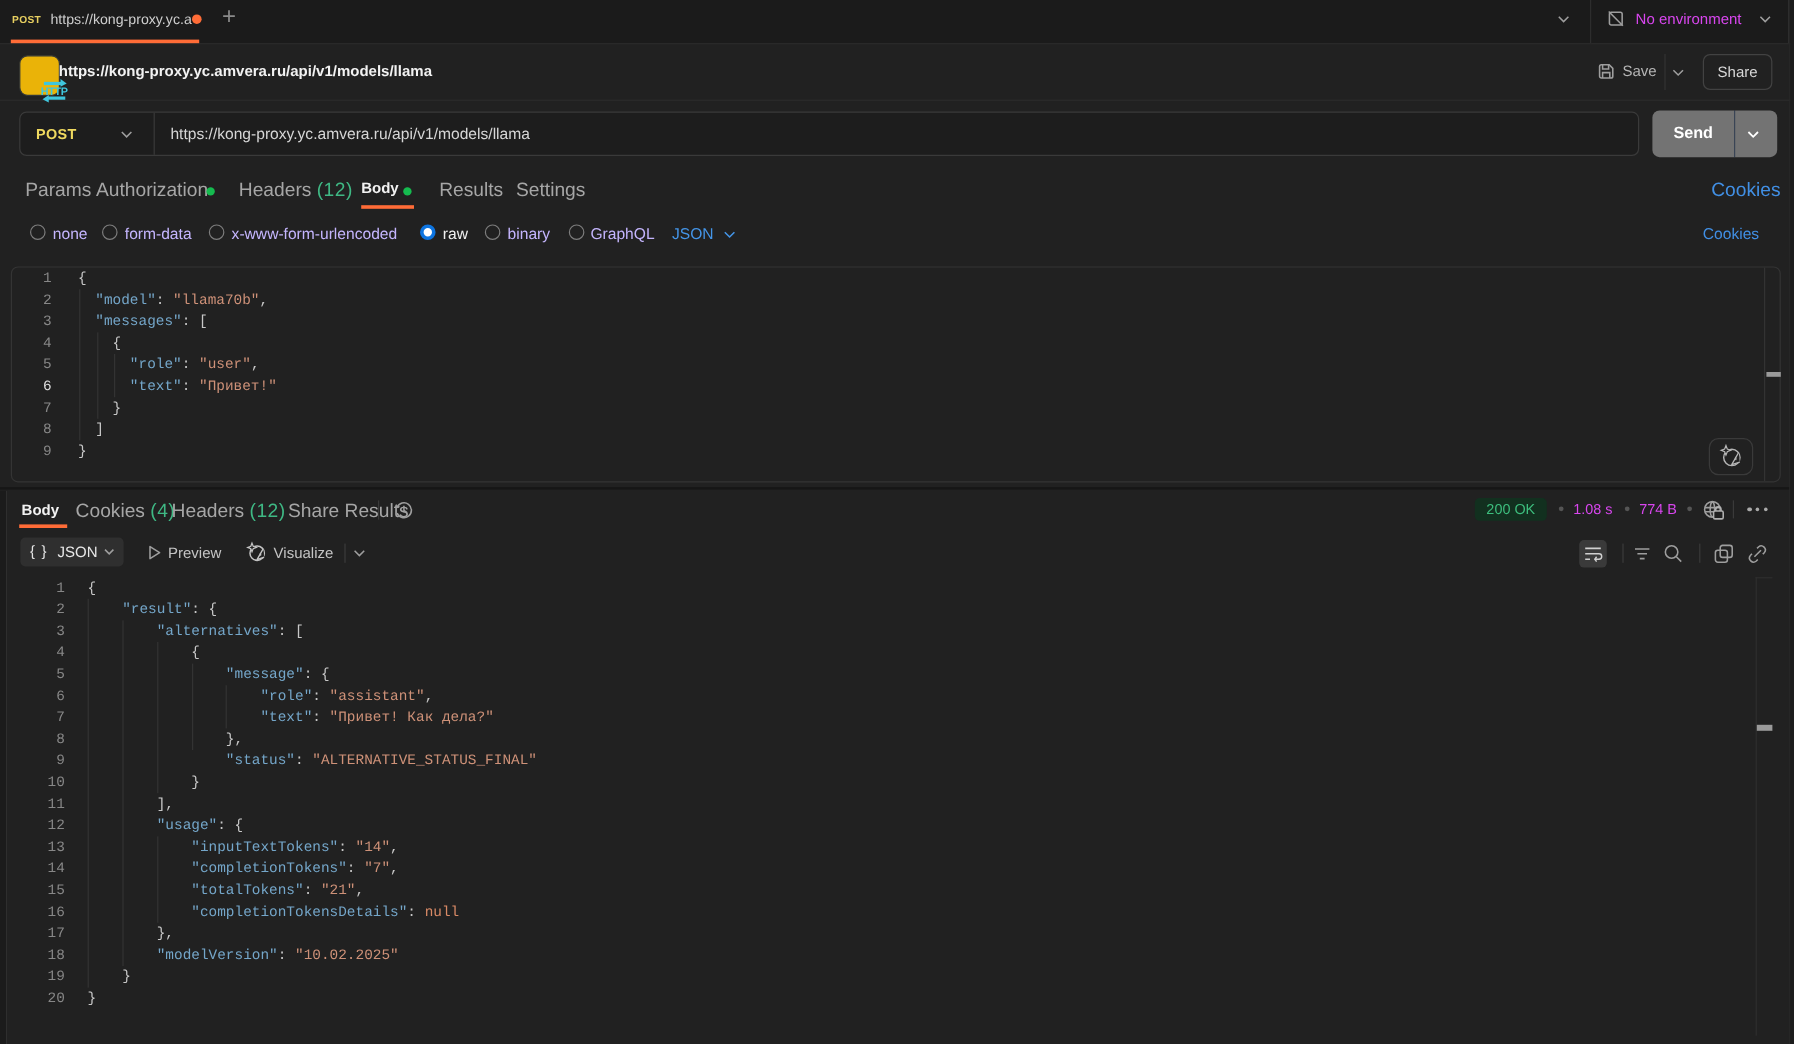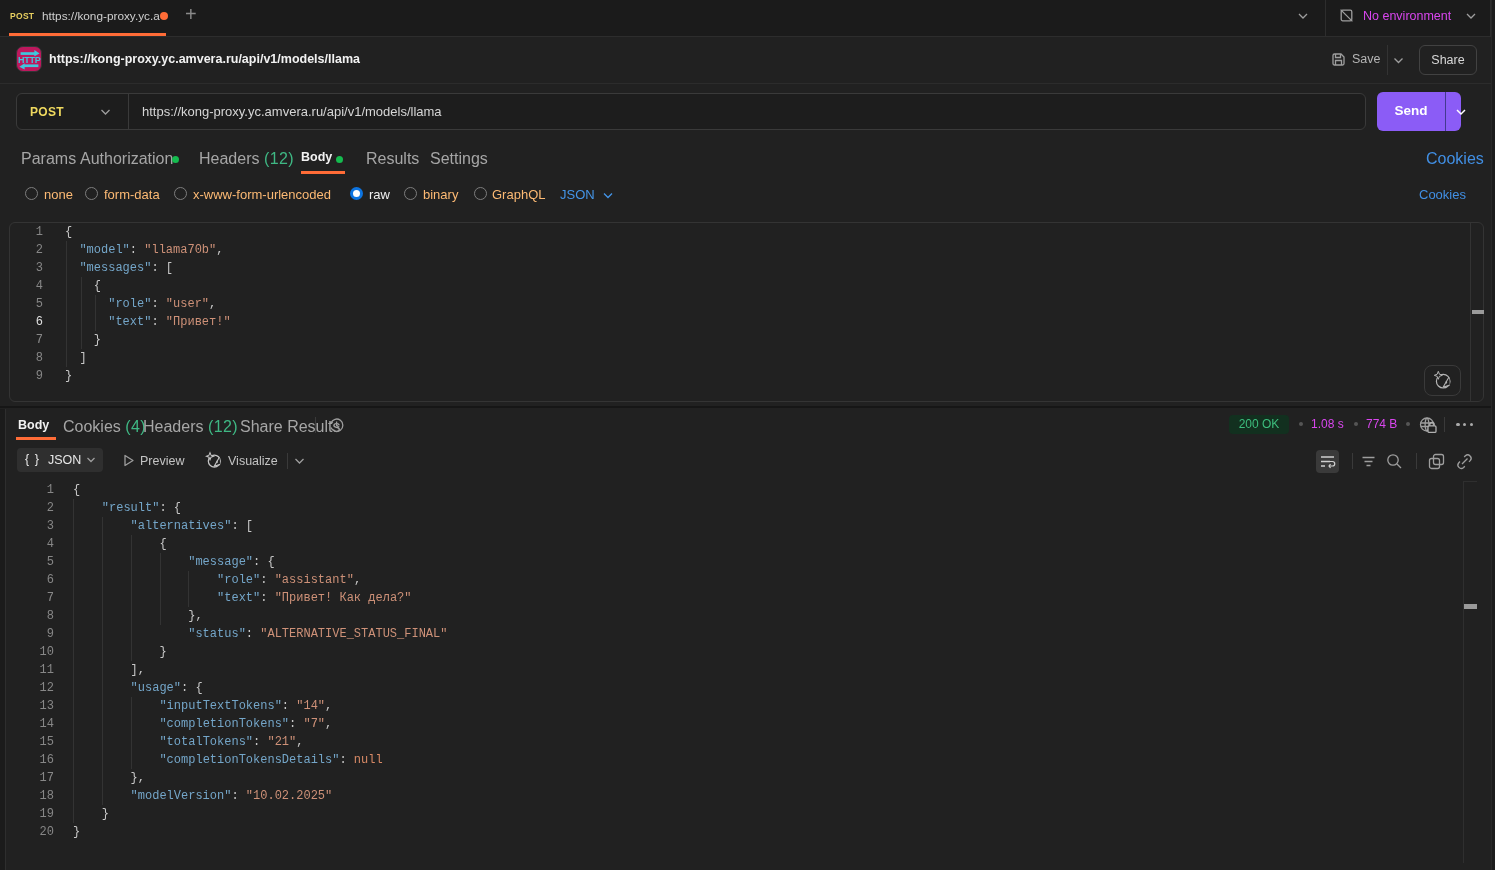--- a/index.html
+++ b/index.html
@@ -9,42 +9,42 @@
 svg{display:block}
 
 #tabstrip{position:absolute;left:0;top:0;width:1495px;height:37px;background:#1b1b1b;border-bottom:1px solid #2d2d2d}
 #tabstrip .meth{position:absolute;left:10px;top:10.5px;font-size:8.5px;font-weight:bold;color:#e7cf60;letter-spacing:.3px}
 #tabstrip .turl{position:absolute;left:42px;top:8.5px;font-size:11.8px;color:#cfcfcf;width:118px;overflow:hidden;white-space:nowrap}
 #tabstrip .dot{position:absolute;left:160px;top:11.5px;width:8px;height:8px;border-radius:50%;background:#ff6c37}
 #tabstrip .plus{position:absolute;left:185px;top:3px;font-size:20px;color:#8a8a8a;font-weight:400}
 #tabstrip .uline{position:absolute;left:9px;top:33px;width:157px;height:3px;background:#ff6c37}
 
 #titlerow{position:absolute;left:0;top:37px;width:1495px;height:47px;border-bottom:1px solid #2c2c2c}
-.httpicon{position:absolute;left:16px;top:9px;width:26px;height:26px;background:#be185d;border:1px solid #323637;border-radius:7px;padding:0px}
+.httpicon{position:absolute;left:16px;top:9px;width:26px;height:26px;background:#eab308;border:1px solid #323637;border-radius:7px;padding:16px}
 #reqtitle{position:absolute;left:49px;top:15px;font-size:12.5px;font-weight:bold;color:#f2f2f2;letter-spacing:0px}
 .savetxt{position:absolute;left:1352px;top:15px;font-size:12.5px;color:#b5b5b5}
 .sharebtn{position:absolute;left:1419px;top:8px;width:58px;height:30px;border:1px solid #424242;border-radius:6px;color:#d8d8d8;font-size:12.5px;text-align:center;line-height:28px}
 
 #urlbox{position:absolute;left:16px;top:93px;width:1350px;height:37px;border:1px solid #3a3a3a;border-radius:6px;background:#1d1d1d}
 #urlbox .m{position:absolute;left:13px;top:11px;font-size:12px;font-weight:bold;color:#efd95f;letter-spacing:.3px}
 #urlbox .div{position:absolute;left:111px;top:0;width:1px;height:35px;background:#3a3a3a}
 #urlbox .u{position:absolute;left:125px;top:10px;font-size:13px;color:#d6d6d6}
-#sendbtn{position:absolute;left:1377px;top:92px;width:84px;height:39px;border-radius:6px;background:#8b5cf6}
+#sendbtn{position:absolute;left:1377px;top:92px;width:104px;height:39px;border-radius:6px;background:#737373}
 #sendbtn .t{position:absolute;left:0;top:11px;width:68px;text-align:center;font-size:13.5px;font-weight:bold;color:#fff}
 #sendbtn .d{position:absolute;left:68px;top:0;width:1px;height:39px;background:rgba(10,30,60,.55)}
 
 .rtab{position:absolute;top:150px;font-size:16px;color:#a6a6a6}
 .greenD{position:absolute;width:7px;height:7px;border-radius:50%;background:#15bb4f}
 .gtx{color:#3fb884;letter-spacing:.4px}
 #bodyuline{position:absolute;left:301px;top:171px;width:44px;height:3px;background:#ff6c37}
 .blue{color:#3d8fe0}
 
 .radio{position:absolute;top:187px;width:13px;height:13px;border-radius:50%;border:1px solid #7d7d7d}
 .radio.sel{border:3.5px solid #0d74e0;background:#fff}
-.rlab{position:absolute;top:187px;font-size:13px;color:#fdba74}
+.rlab{position:absolute;top:187px;font-size:13px;color:#c4b5fd}
 
 .ed{position:absolute;font-family:"Liberation Mono",monospace;font-size:12px;line-height:18px;white-space:pre;color:#c8c8c8}
 .ed .ln{display:inline-block;text-align:right;color:#878787;vertical-align:top}
 .k{color:#74a6c9}.s{color:#ce9178}.nl{color:#d98a66}.p{color:#c8c8c8}
 #reqed{position:absolute;left:9px;top:222px;width:1475px;height:180px;border:1px solid #343434;border-radius:6px}
 #reqcode .ln{width:34px;margin-right:22px}
 #respcode .ln{width:45px;margin-right:19px}
 .guide{position:absolute;width:1px;background:#333333}
 #respsep{position:absolute;left:0;top:406px;width:1495px;height:2px;background:#161616}
 .icon{stroke:#9e9e9e;fill:none;stroke-width:1.3}

